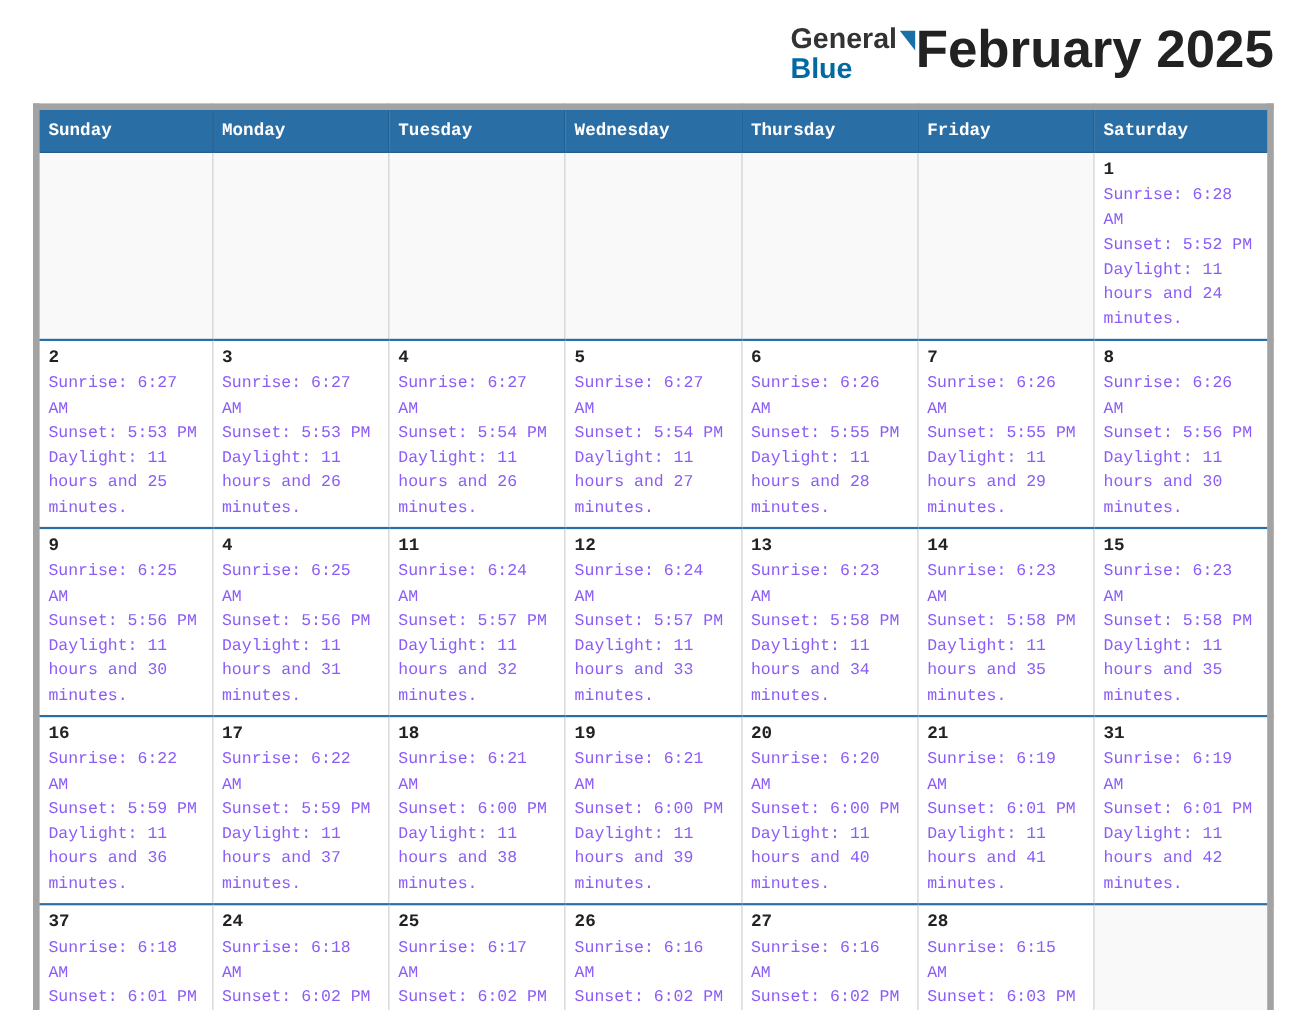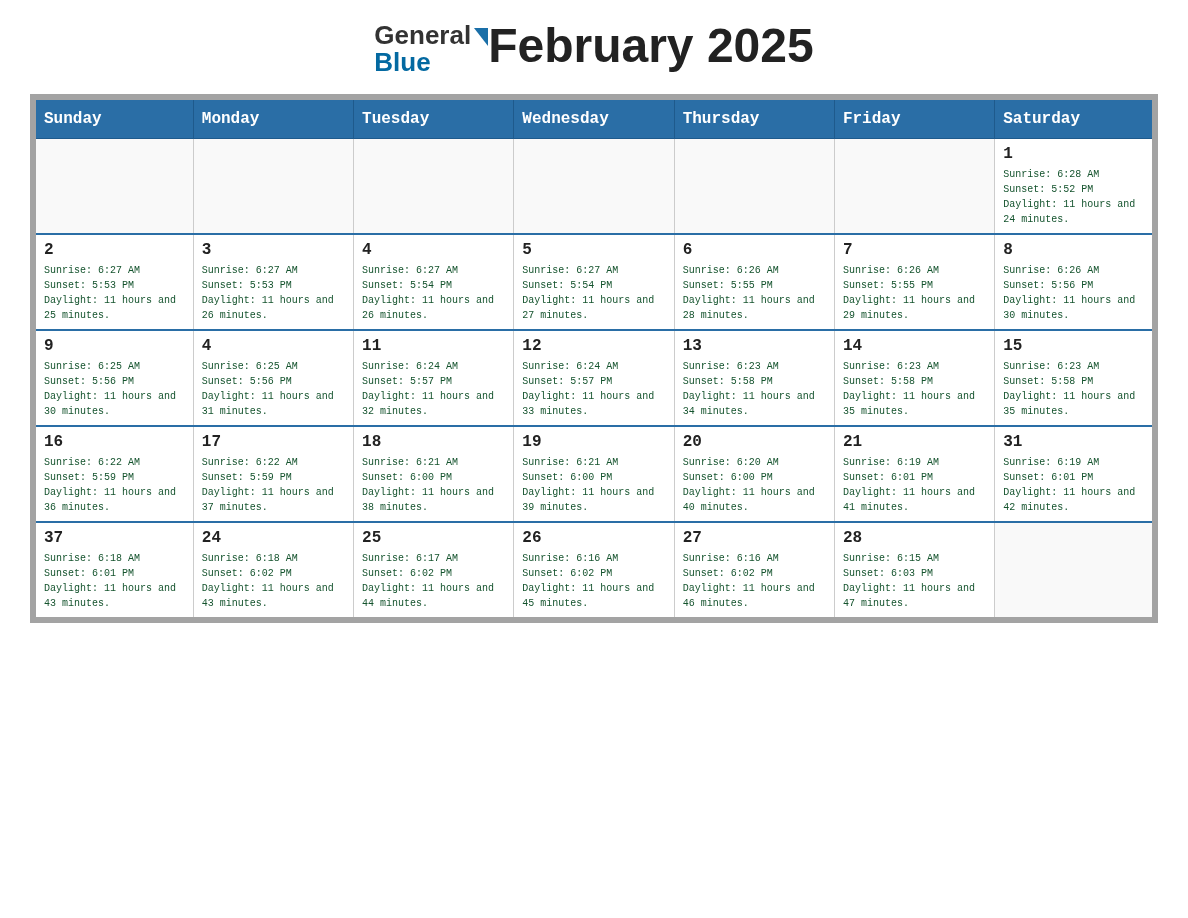--- a/index.html
+++ b/index.html
@@ -5,21 +5,21 @@
     * { margin: 0; padding: 0; box-sizing: border-box; }
     body {
       font-family: Arial, sans-serif;
       background: #fff;
       width: 1188px;
       min-height: 918px;
       padding: 20px 30px;
     }
     .header-area {
       display: flex;
-      justify-content: center;
+      justify-content: flex-end;
       align-items: flex-start;
       margin-bottom: 16px;
     }
     .logo {
       display: flex;
       flex-direction: column;
       align-items: flex-start;
     }
     .logo-general {
       font-size: 26px;
@@ -87,23 +87,23 @@
       background: #f9f9f9;
     }
     .day-number {
       font-size: 16px;
       font-weight: bold;
       color: #222;
       margin-bottom: 4px;
       display: block;
     }
     .day-info {
-      font-size: 10px;
+      font-size: 15px;
       line-height: 1.5;
-      color: #14532d;
+      color: #8b5cf6;
     }
     .row-divider td {
       border-top: 2px solid #2a6ea6;
     }
   </style>
 </head>
 <body>
 
 <div class="header-area">
   <div class="logo">

